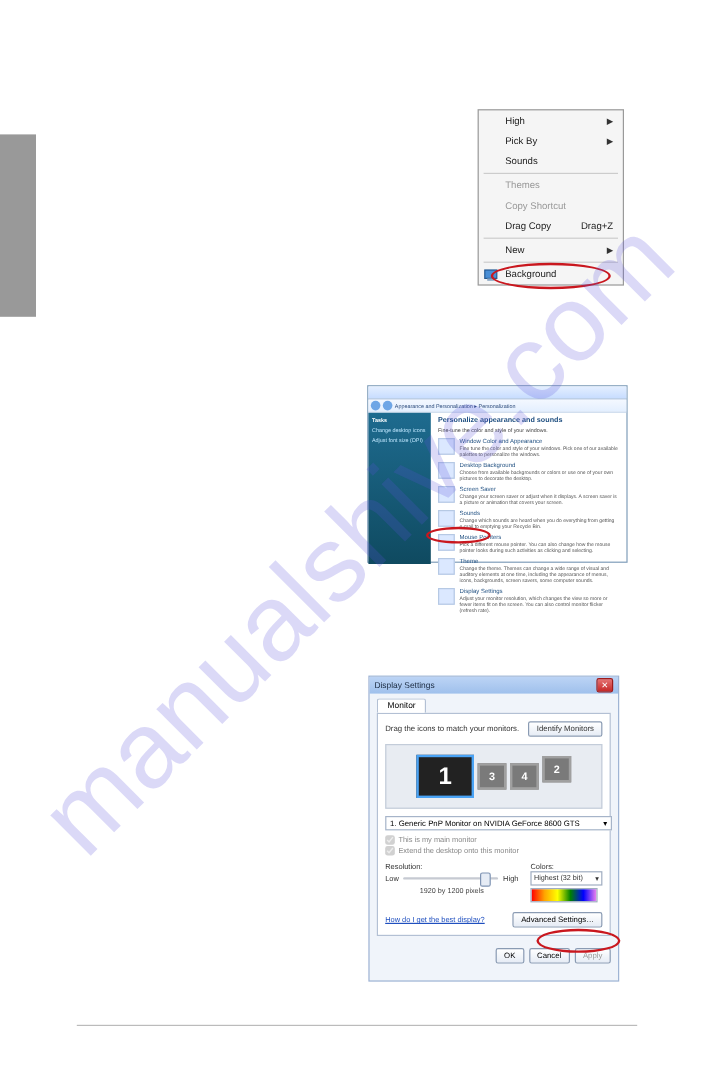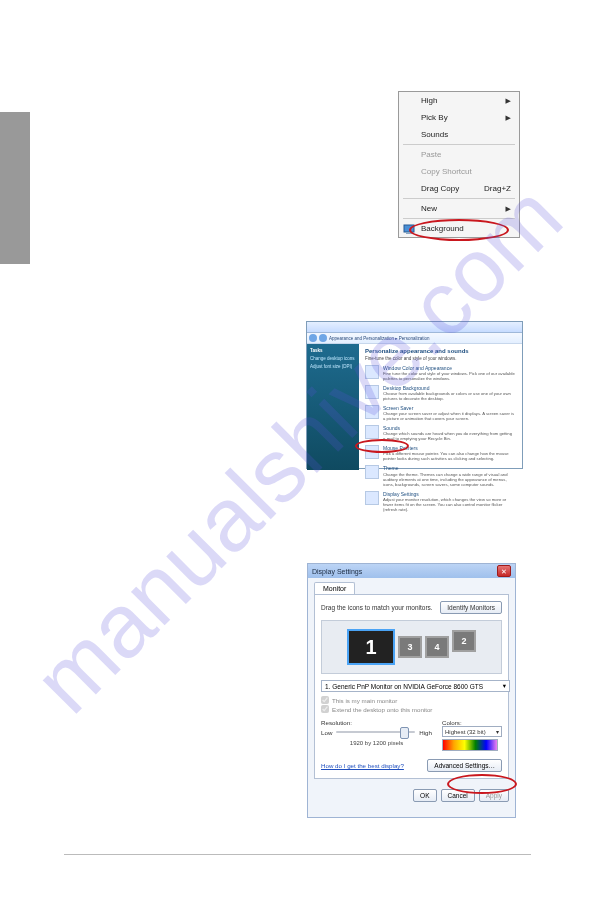--- a/index.html
+++ b/index.html
@@ -245,21 +245,21 @@
     </div>
     <div class="ctx-item">
       <span>Pick By</span>
       <span class="ctx-arrow">▶</span>
     </div>
     <div class="ctx-item">
       <span>Sounds</span>
     </div>
     <div class="ctx-sep"></div>
     <div class="ctx-item disabled">
-      <span>Paste</span>
+      <span>Themes</span>
     </div>
     <div class="ctx-item disabled">
       <span>Copy Shortcut</span>
     </div>
     <div class="ctx-item">
       <span>Drag Copy</span>
       <span>Drag+Z</span>
     </div>
     <div class="ctx-sep"></div>
     <div class="ctx-item">

